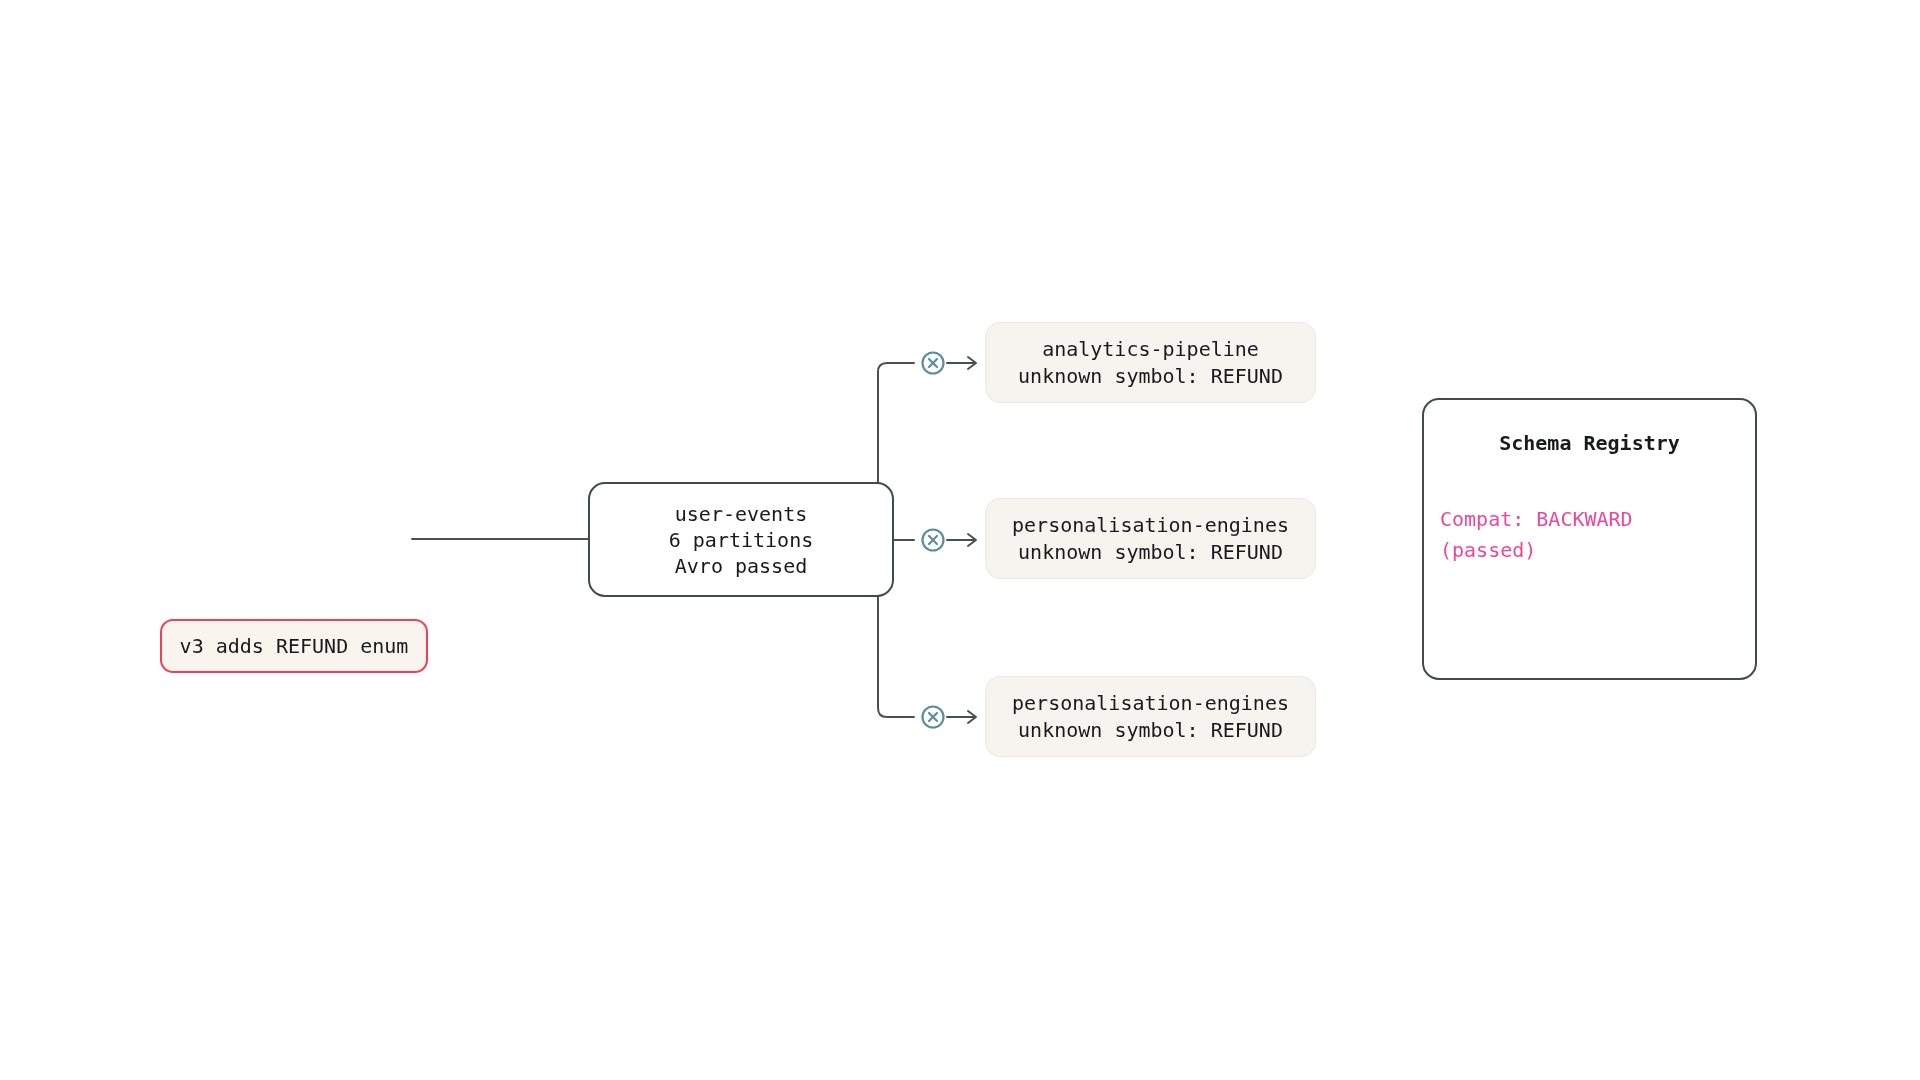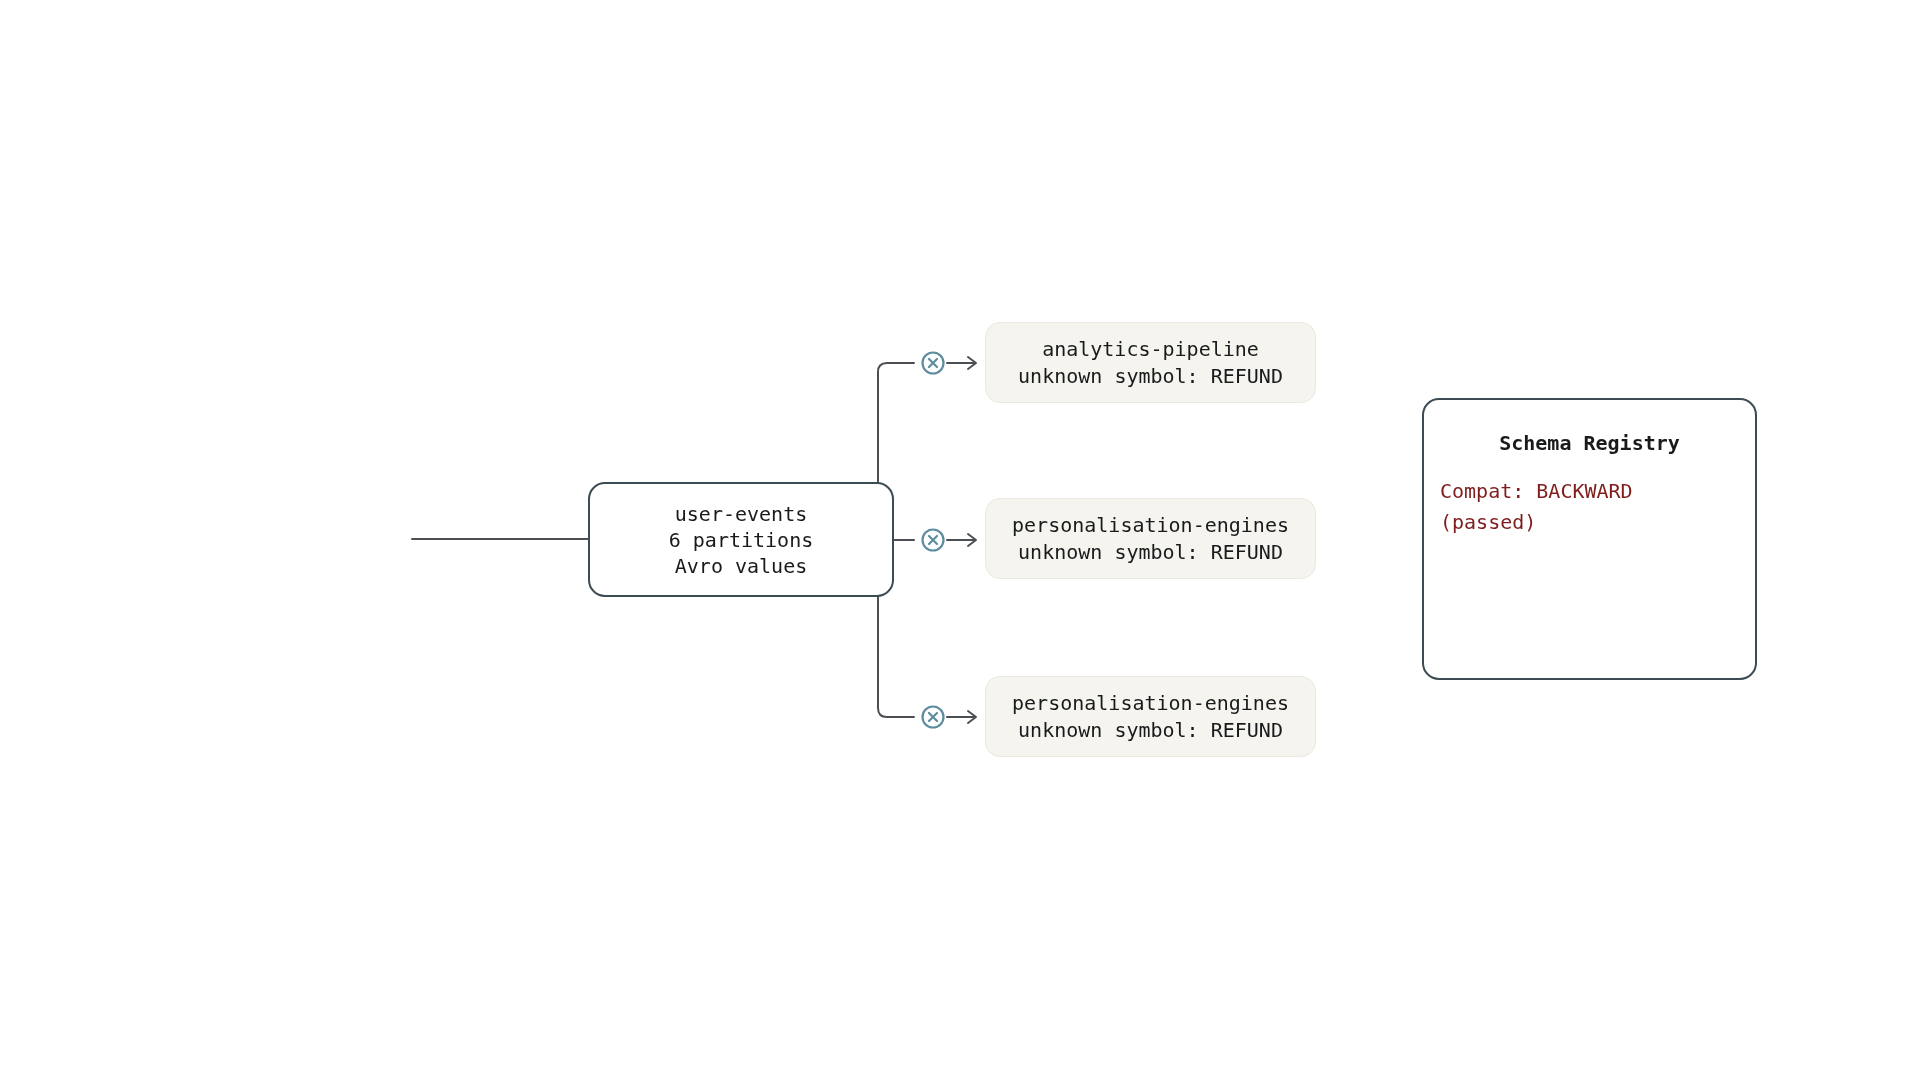--- a/index.html
+++ b/index.html
@@ -51,31 +51,32 @@
   }
   .consumer.c0{top:322px;}
   .consumer.c1{top:498px;}
   .consumer.c2{top:676px;}
   .registry{
     left:1422px;top:398px;width:335px;height:282px;
     align-items:stretch;justify-content:flex-start;
     padding:30px 16px 0 16px;
     font-size:20px;
     text-align:left;
+    gap:28px;
   }
   .registry .rtitle{
     text-align:center;
     font-weight:700;
     line-height:26px;
   }
   .registry .rlines{
     margin-top:20px;
     line-height:31px;
   }
-  .registry .compat{color:#7f1d1d;}
+  .registry .compat{color:#ec4899;}
 </style>
 </head>
 <body>
 
 <div id="canvas">
 
   <svg id="wires" viewBox="0 0 1920 1080" xmlns="http://www.w3.org/2000/svg">
     <g stroke="#4b4f53" stroke-width="2" fill="none" stroke-linecap="round" stroke-linejoin="round">
 
       <path d="M 412 539 L 588 539"></path>
@@ -101,25 +102,28 @@
         <path d="M 929 536 L 937 544 M 937 536 L 929 544" fill="none"></path>
       </g>
       <g>
         <circle cx="933" cy="717" r="10.5"></circle>
         <path d="M 929 713 L 937 721 M 937 713 L 929 721" fill="none"></path>
       </g>
     </g>
   </svg>
 
 
+  <div class="node note">
+    <div>v3 adds REFUND enum</div>
+  </div>
 
   <div class="node outlined topic">
     <div>user-events</div>
     <div>6 partitions</div>
-    <div>Avro values</div>
+    <div>Avro passed</div>
   </div>
 
   <div class="node cream consumer c0">
     <div>analytics-pipeline</div>
     <div>unknown symbol: REFUND</div>
   </div>
   <div class="node cream consumer c1">
     <div>personalisation-engines</div>
     <div>unknown symbol: REFUND</div>
   </div>

